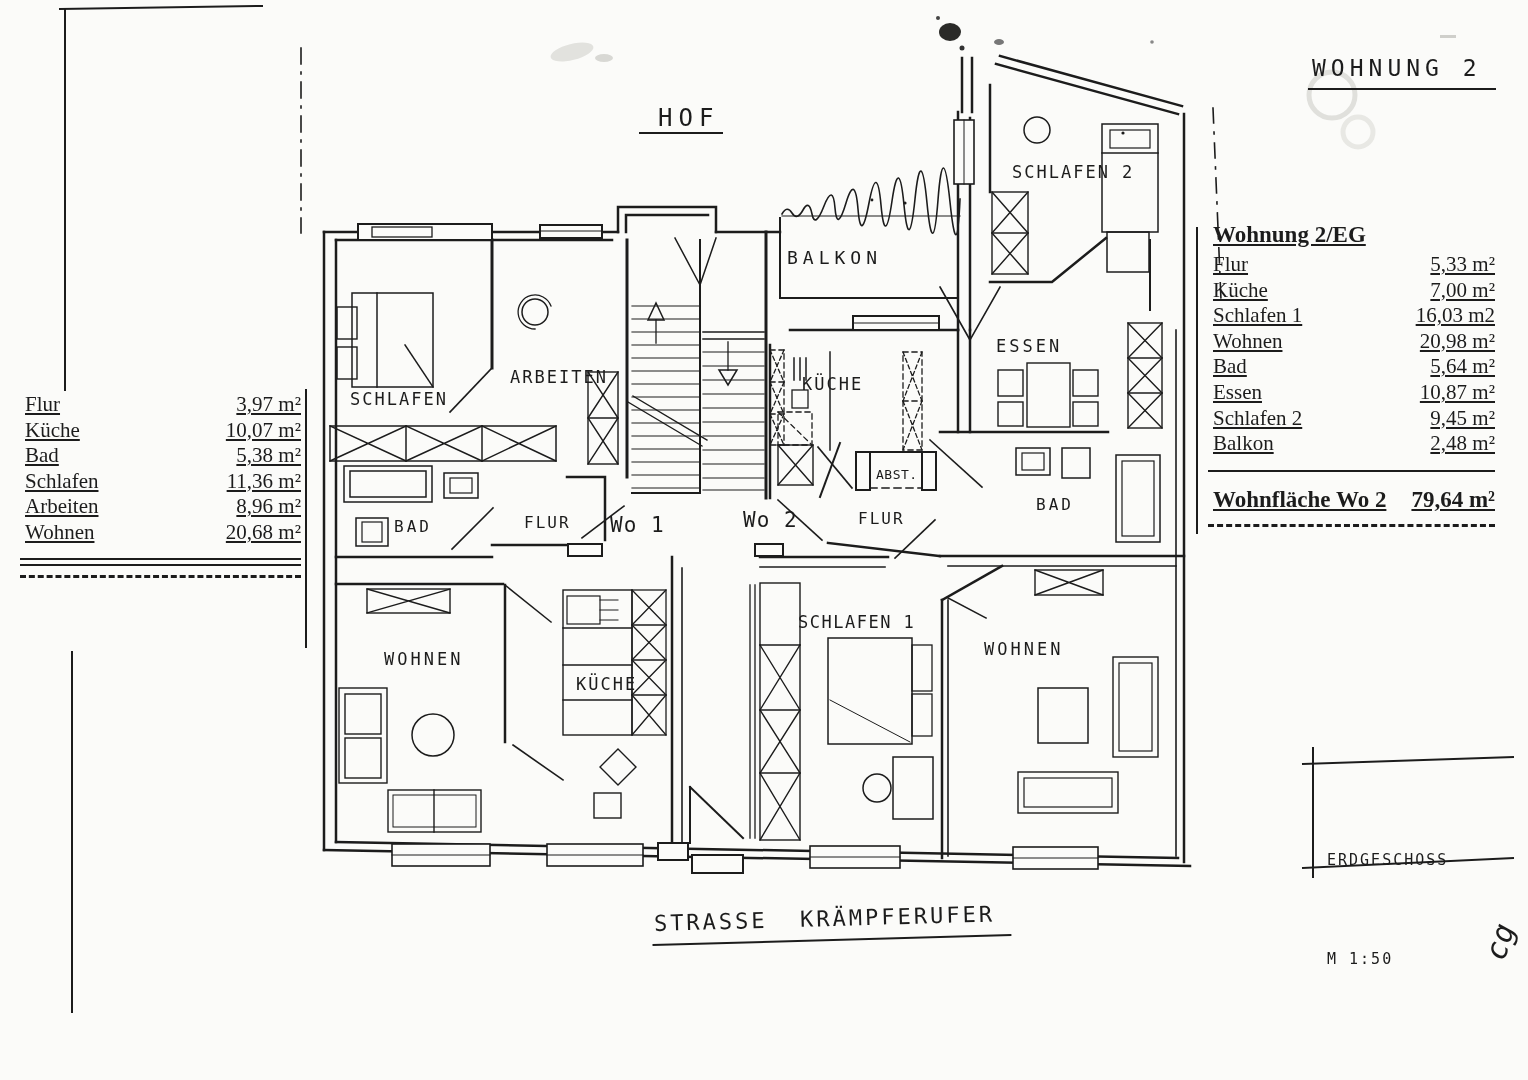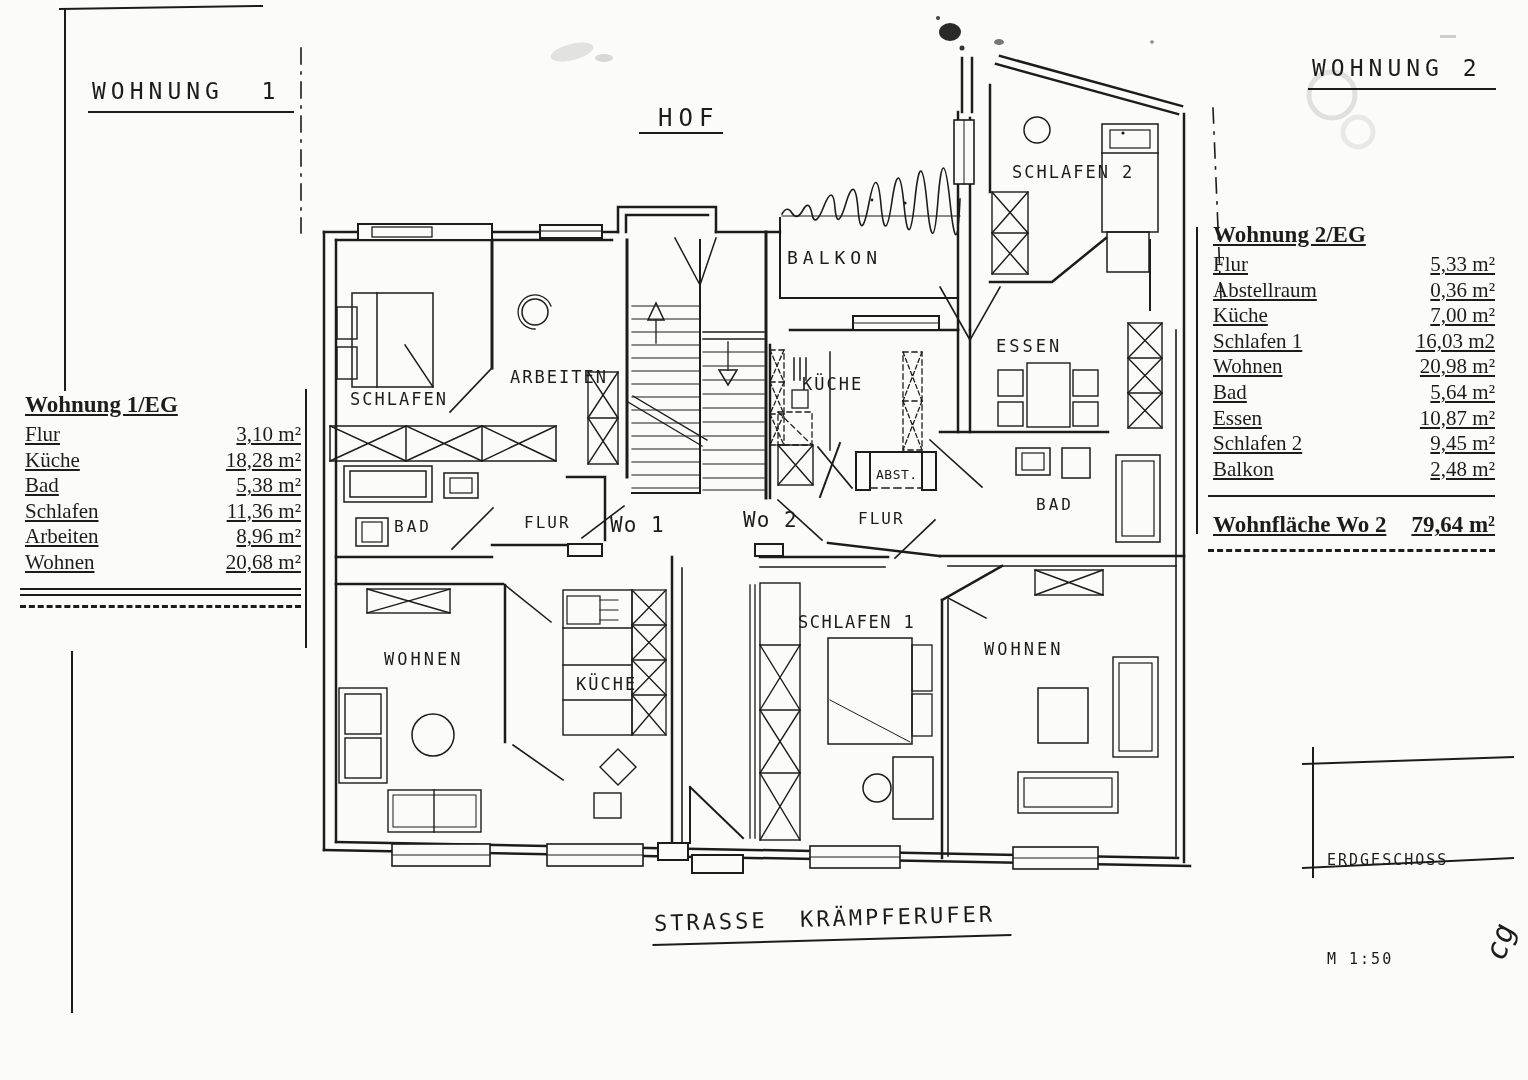--- a/index.html
+++ b/index.html
@@ -367,32 +367,30 @@
       <text x="524" y="528" font-size="16" letter-spacing="2">FLUR</text>
       <text x="394" y="532" font-size="16" letter-spacing="3">BAD</text>
       <text x="384" y="665" font-size="17" letter-spacing="3">WOHNEN</text>
       <text x="576" y="690" font-size="17" letter-spacing="2">KÜCHE</text>
       <text x="798" y="628" font-size="17" letter-spacing="1.5">SCHLAFEN 1</text>
       <text x="984" y="655" font-size="17" letter-spacing="3">WOHNEN</text>
       <text transform="translate(1504,962) rotate(-72)" font-size="30" font-style="italic" font-family="Liberation Serif, serif">cg</text>
     </g>
   </svg>
 
-  <div class="abs tech big-head" style="left:88px;top:78px">WOHNUNG  1</div>
   <div class="abs tech big-head" style="left:1308px;top:55px">WOHNUNG 2</div>
 
   <div class="abs area-table" style="left:25px;top:392px">
-    <div class="t-title">Wohnung 1/EG</div>
     <div class="t-row">
         <span>Flur</span>
-        <span class="t-val">3,10 m²</span>
+        <span class="t-val">3,97 m²</span>
       </div>
     <div class="t-row">
         <span>Küche</span>
-        <span class="t-val">18,28 m²</span>
+        <span class="t-val">10,07 m²</span>
       </div>
     <div class="t-row">
         <span>Bad</span>
         <span class="t-val">5,38 m²</span>
       </div>
     <div class="t-row">
         <span>Schlafen</span>
         <span class="t-val">11,36 m²</span>
       </div>
     <div class="t-row">
@@ -405,24 +403,20 @@
       </div>
     <div class="rule2"></div>
     <div class="ruled"></div>
   </div>
 
   <div class="abs area-table" style="left:1213px;top:222px;width:282px">
     <div class="t-title">Wohnung 2/EG</div>
     <div class="t-row">
         <span>Flur</span>
         <span class="t-val">5,33 m²</span>
-      </div>
-    <div class="t-row">
-        <span>Abstellraum</span>
-        <span class="t-val">0,36 m²</span>
       </div>
     <div class="t-row">
         <span>Küche</span>
         <span class="t-val">7,00 m²</span>
       </div>
     <div class="t-row">
         <span>Schlafen 1</span>
         <span class="t-val">16,03 m2</span>
       </div>
     <div class="t-row">

